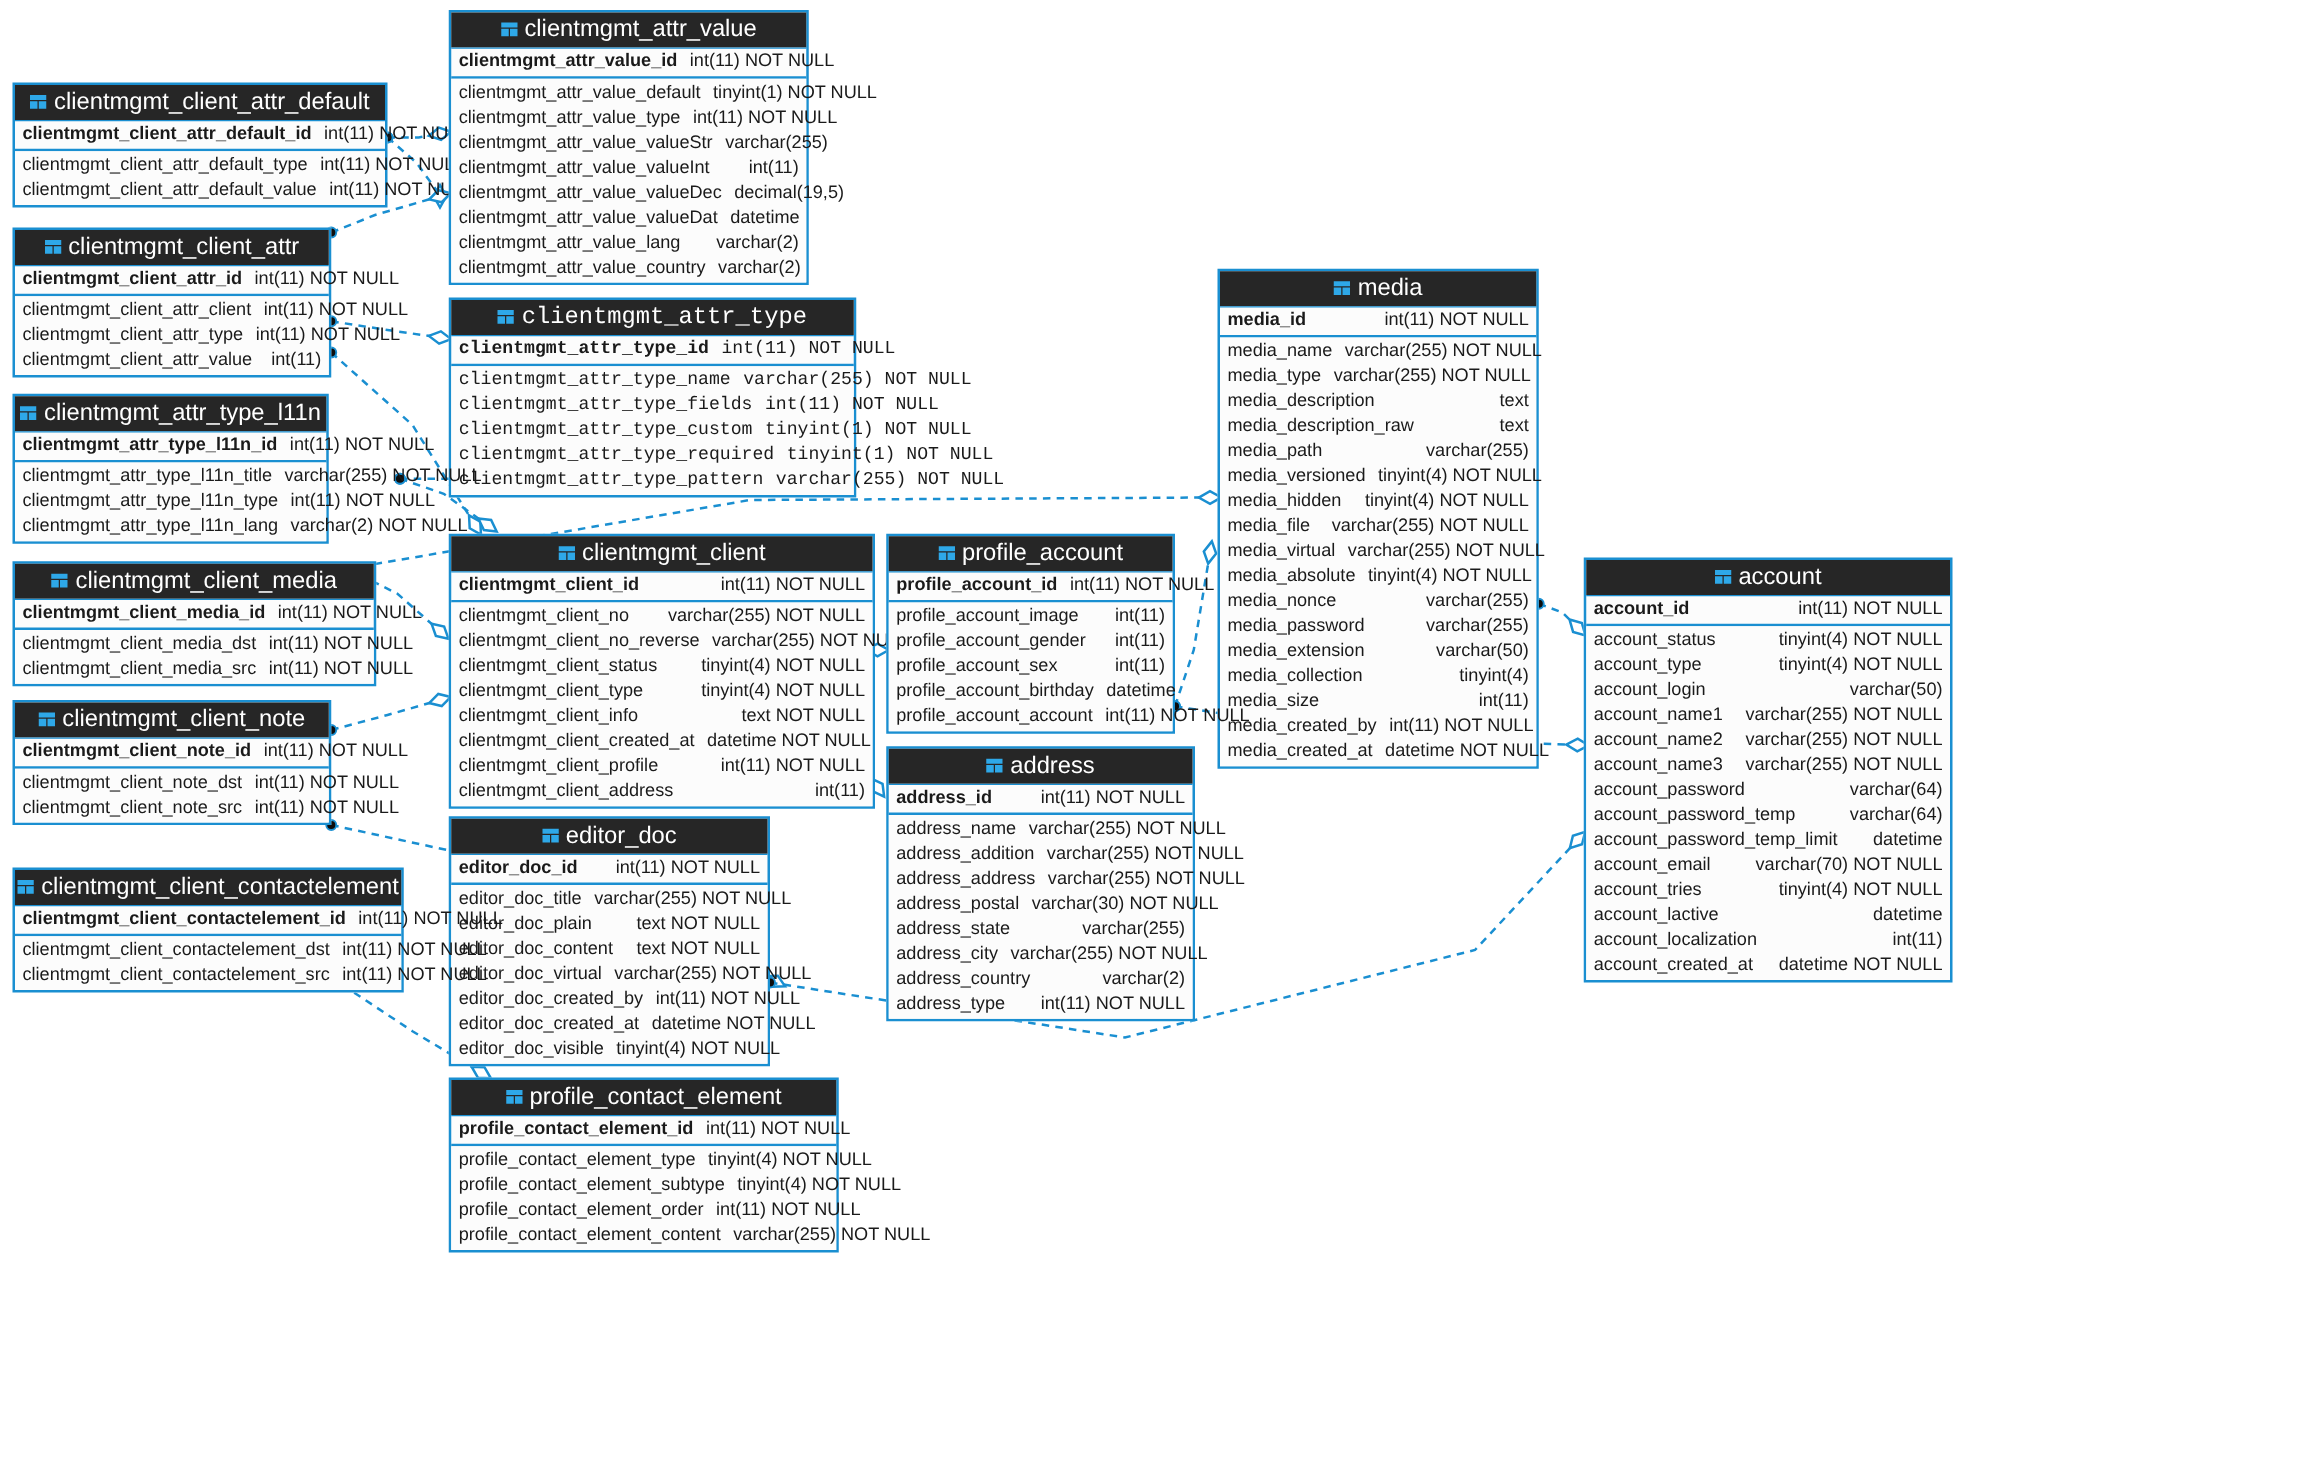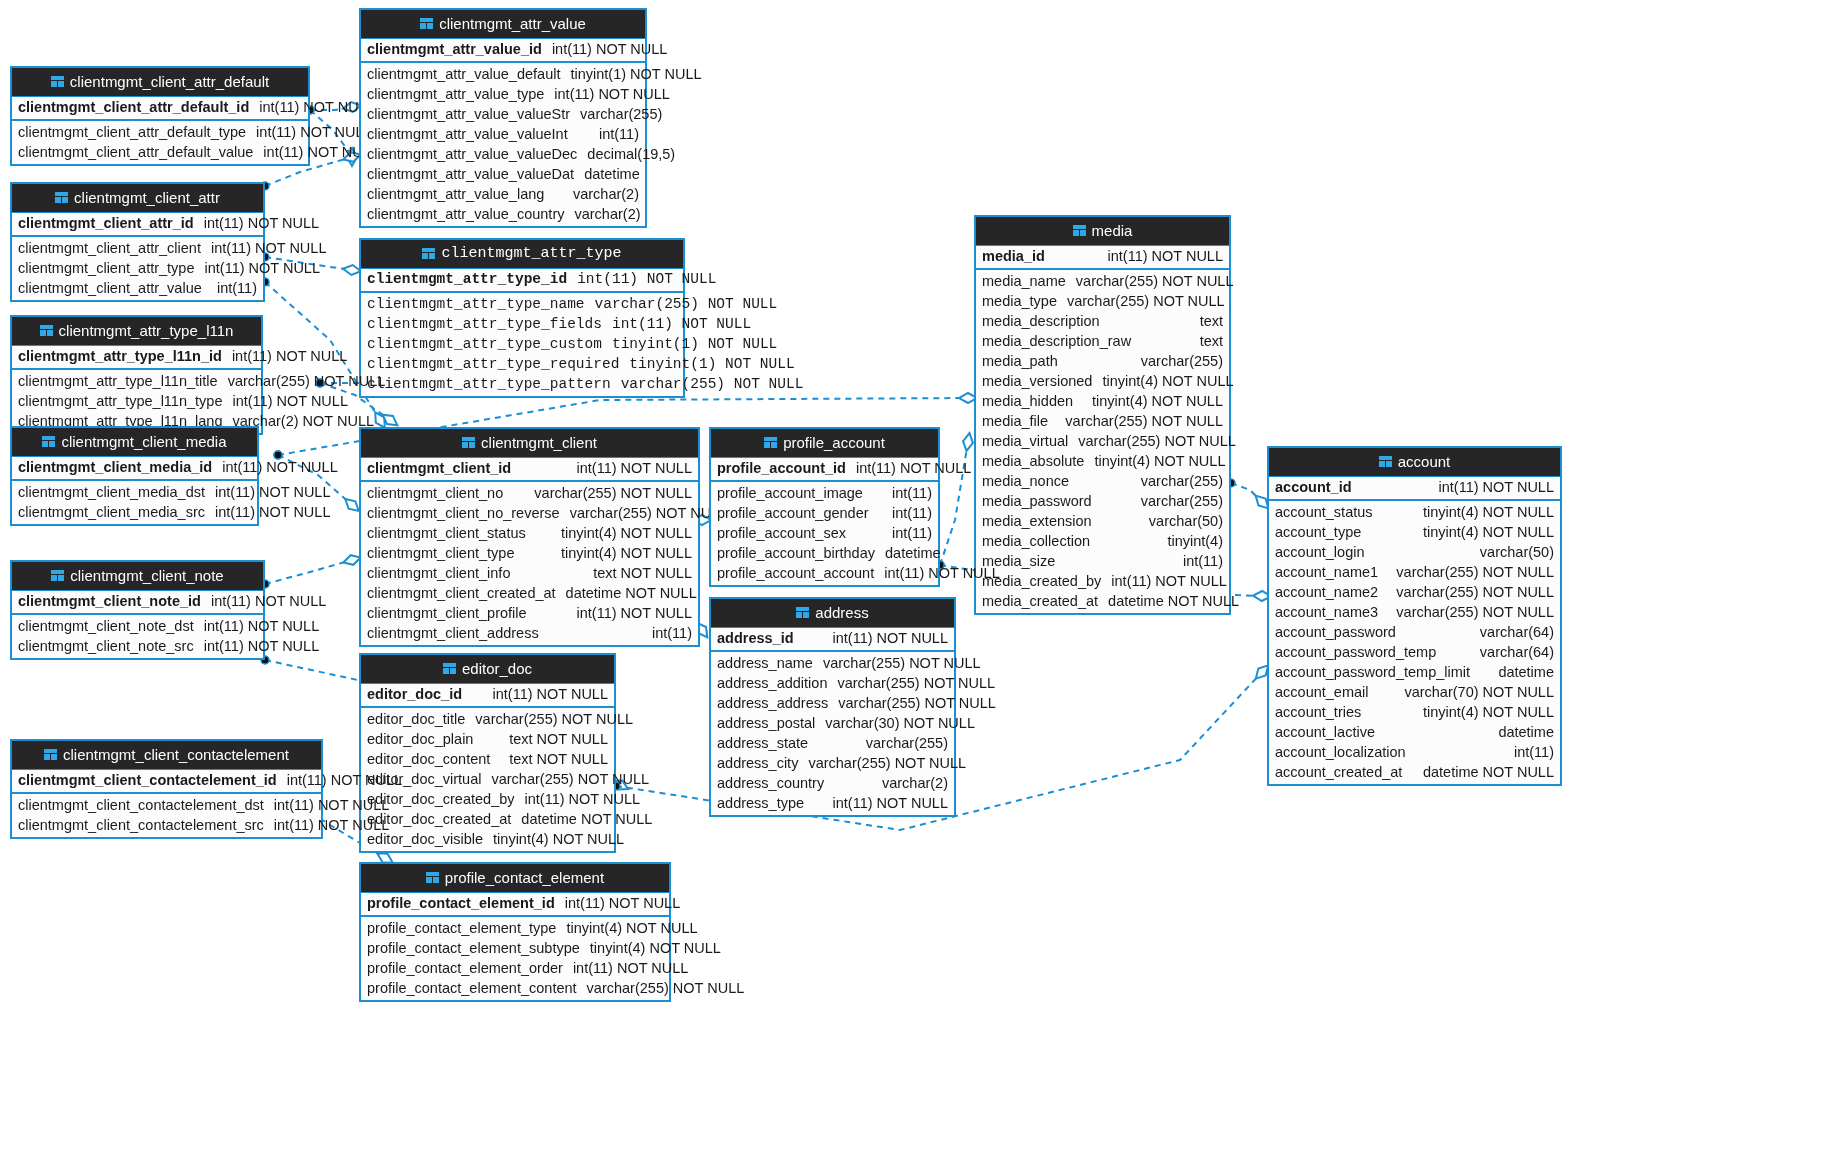--- a/index.html
+++ b/index.html
@@ -25,21 +25,21 @@
     position:absolute;
     z-index:2;
     border:2px solid #1a8fd1;
     background:#fcfcfc;
     box-sizing:border-box;
     box-shadow:0 0 0 0 rgba(0,0,0,0);
   }
   .entity-title{
     background:#262626;
     color:#ffffff;
-    font-size:15px;
+    font-size:19px;
     line-height:15px;
     padding:6px 8px 7px 8px;
     text-align:center;
     display:flex;
     align-items:center;
     justify-content:center;
     gap:6px;
     white-space:nowrap;
   }
   .tbl-icon{
@@ -428,21 +428,21 @@
           <div class="row">
             <span class="cname">media_created_by</span>
             <span class="ctype">int(11) NOT NULL</span>
           </div>
           <div class="row crow-last">
             <span class="cname">media_created_at</span>
             <span class="ctype">datetime NOT NULL</span>
           </div>
         </div>
       </div>
-      <div class="entity" style="left: 10px; top: 426px; width: 249px;">
+      <div class="entity" style="left: 10px; top: 449px; width: 291px;">
         <div class="entity-title">
           <span class="tbl-icon">
             <i class="r1"></i>
             <i class="r2a"></i>
             <i class="r2b"></i>
           </span>
           <span>clientmgmt_client_media</span>
         </div>
         <div class="pk-row">
           <div class="row">
@@ -738,21 +738,21 @@
           <div class="row">
             <span class="cname">editor_doc_created_at</span>
             <span class="ctype">datetime NOT NULL</span>
           </div>
           <div class="row crow-last">
             <span class="cname">editor_doc_visible</span>
             <span class="ctype">tinyint(4) NOT NULL</span>
           </div>
         </div>
       </div>
-      <div class="entity" style="left: 10px; top: 694px; width: 313px; margin-top: 45px;">
+      <div class="entity" style="left: 10px; top: 694px; width: 313px;">
         <div class="entity-title">
           <span class="tbl-icon">
             <i class="r1"></i>
             <i class="r2a"></i>
             <i class="r2b"></i>
           </span>
           <span>clientmgmt_client_contactelement</span>
         </div>
         <div class="pk-row">
           <div class="row">

